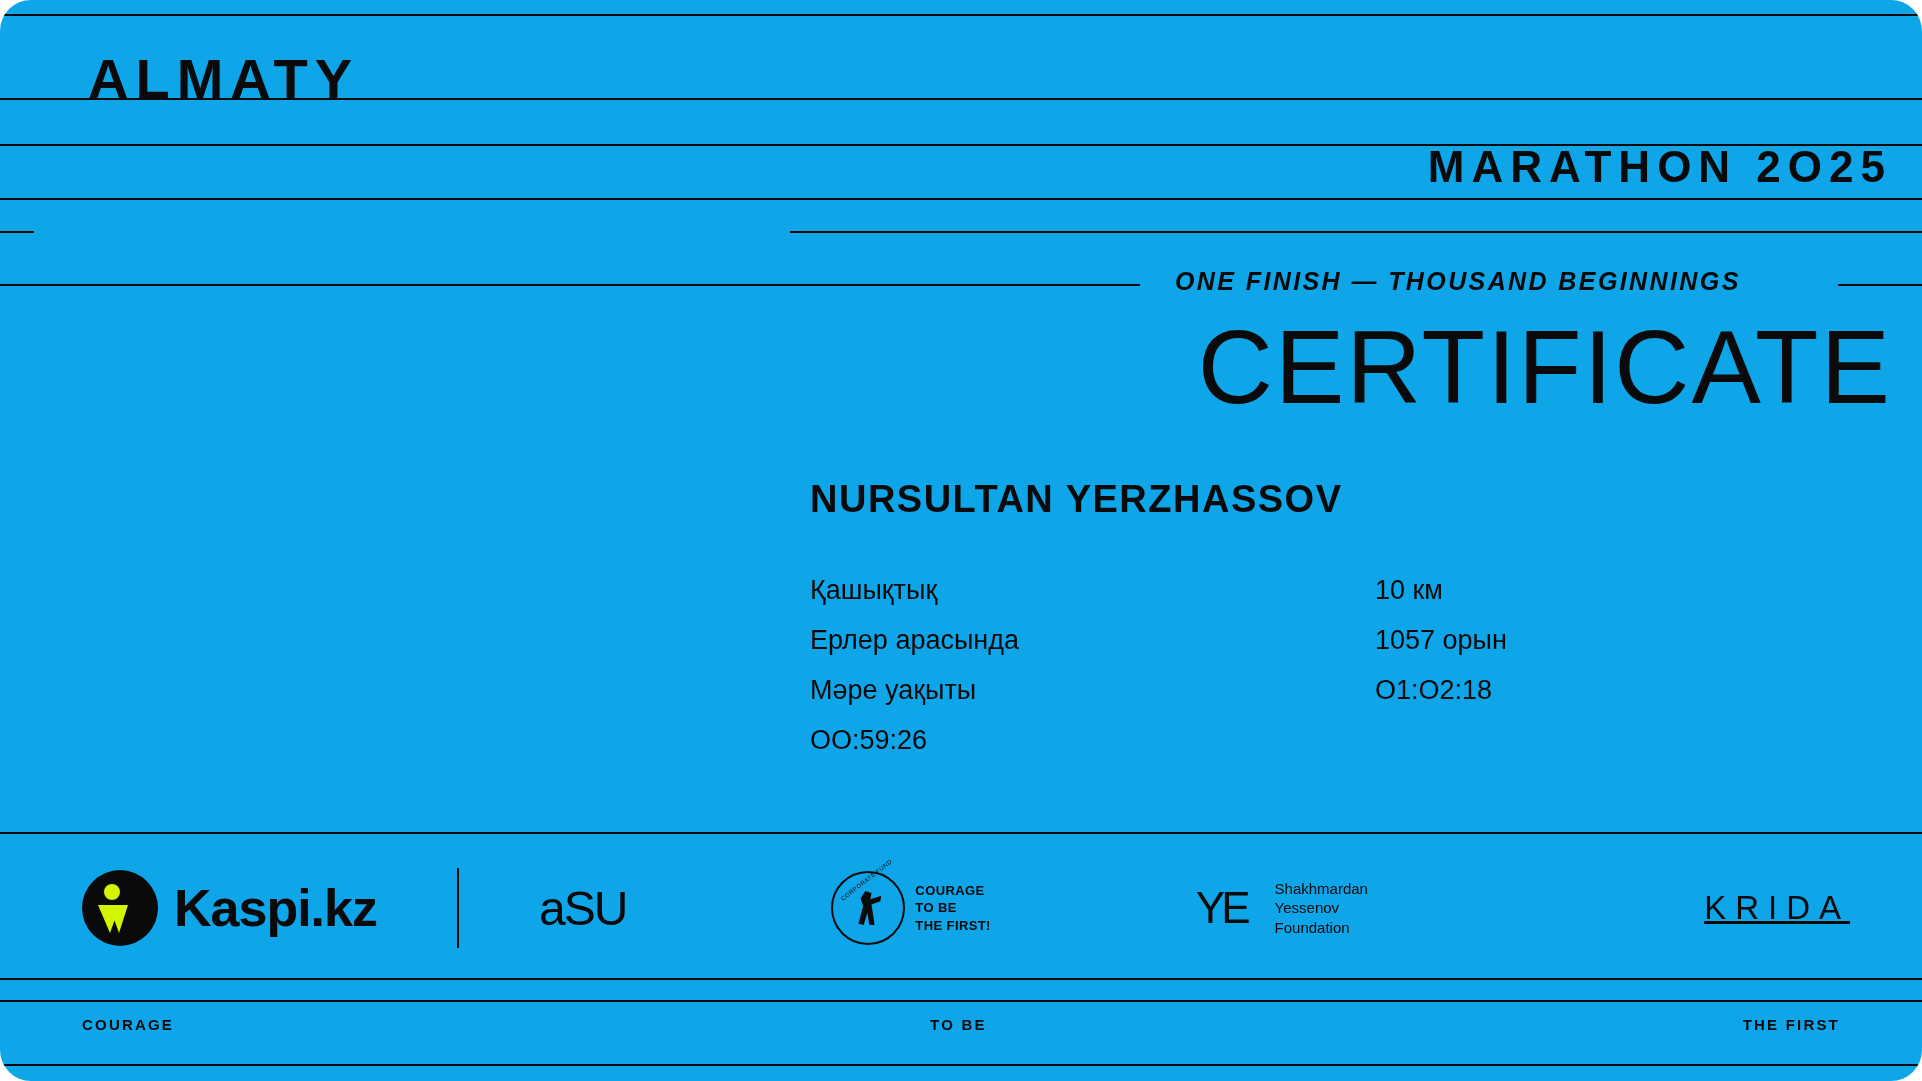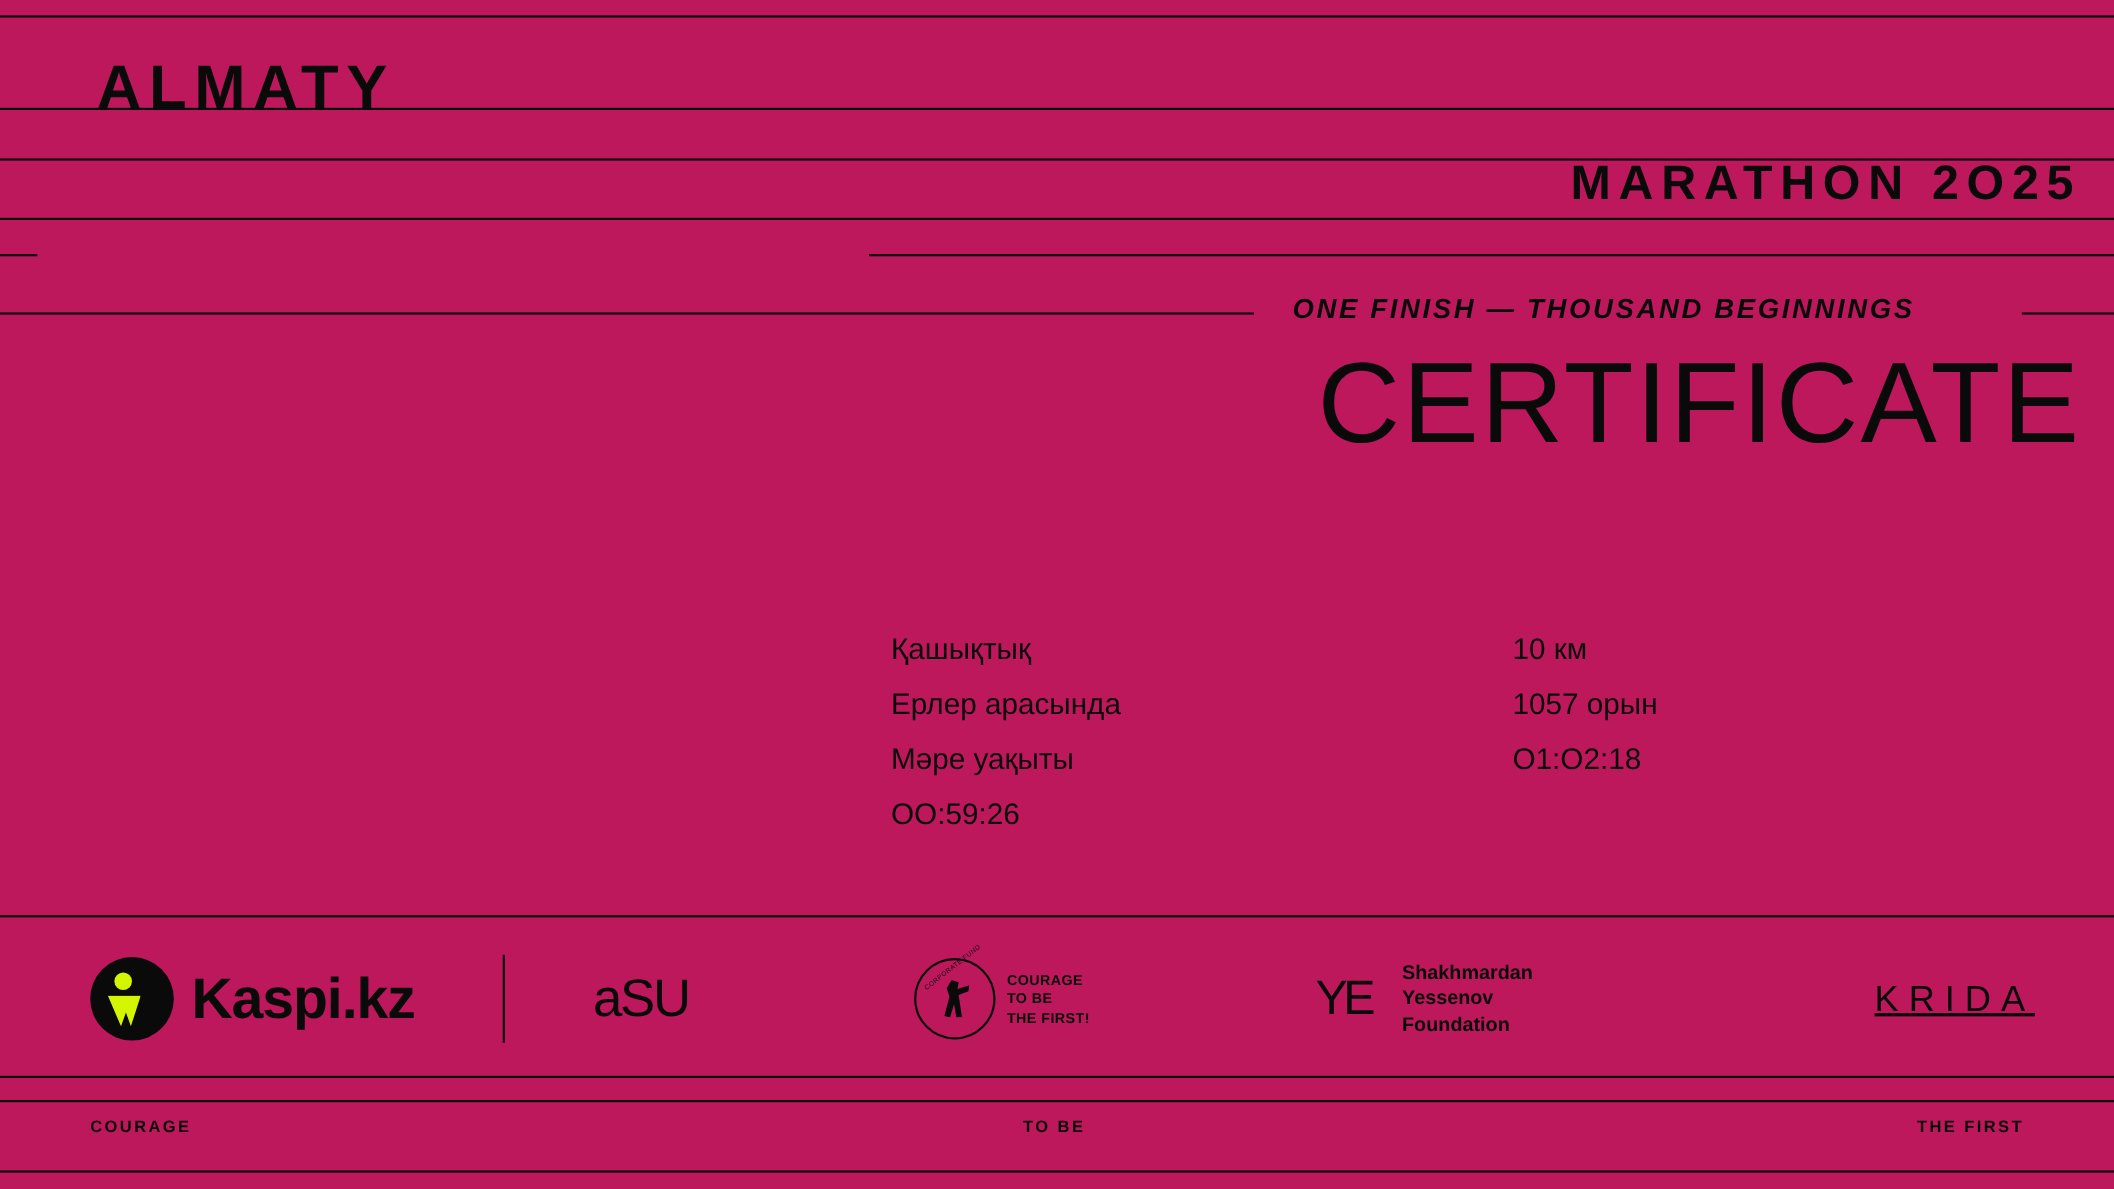--- a/index.html
+++ b/index.html
@@ -7,23 +7,24 @@
     padding: 0;
     background: #ffffff;
   }
   body {
     font-family: "Liberation Sans", sans-serif;
   }
   .certificate {
     position: relative;
     width: 1922px;
     height: 1081px;
-    background: #be185d;
+    background: #0ea5e9;
     overflow: hidden;
     box-sizing: border-box;
+    border-radius: 31px;
   }
   
   .rule {
     position: absolute;
     left: 0;
     width: 1922px;
     height: 2px;
     background: #0a0a0a;
   }
   
@@ -223,22 +224,22 @@
     display: flex;
     align-items: center;
   }
   .syf-mark {
     font-size: 44px;
     font-weight: 400;
     letter-spacing: -4px;
     margin-right: 28px;
   }
   .syf-text {
-    font-size: 18px;
-    font-weight: 700;
+    font-size: 15px;
+    font-weight: 400;
     line-height: 1.3;
   }
   .sp-krida {
     margin-left: auto;
     margin-right: 72px;
     font-size: 33px;
     font-weight: 400;
     letter-spacing: 9px;
     text-decoration: underline;
   }
@@ -274,20 +275,21 @@
 
   <div class="seg" style="left:0; top:231px; width:34px;"></div>
   <div class="seg" style="left:790px; top:231px; width:1132px;"></div>
 
   <div class="seg" style="left:0; top:284px; width:1140px;"></div>
   <div class="seg" style="left:1838px; top:284px; width:84px;"></div>
   <div class="slogan-en">ONE FINISH — THOUSAND BEGINNINGS</div>
 
   <div class="title">CERTIFICATE</div>
 
+  <div class="athlete">NURSULTAN YERZHASSOV</div>
 
   <div class="results">
     <div class="result-row">
       <div class="result-label">Қашықтық</div>
       <div class="result-value">10 км</div>
     </div>
     <div class="result-row">
       <div class="result-label">Ерлер арасында</div>
       <div class="result-value">1057 орын</div>
     </div>

